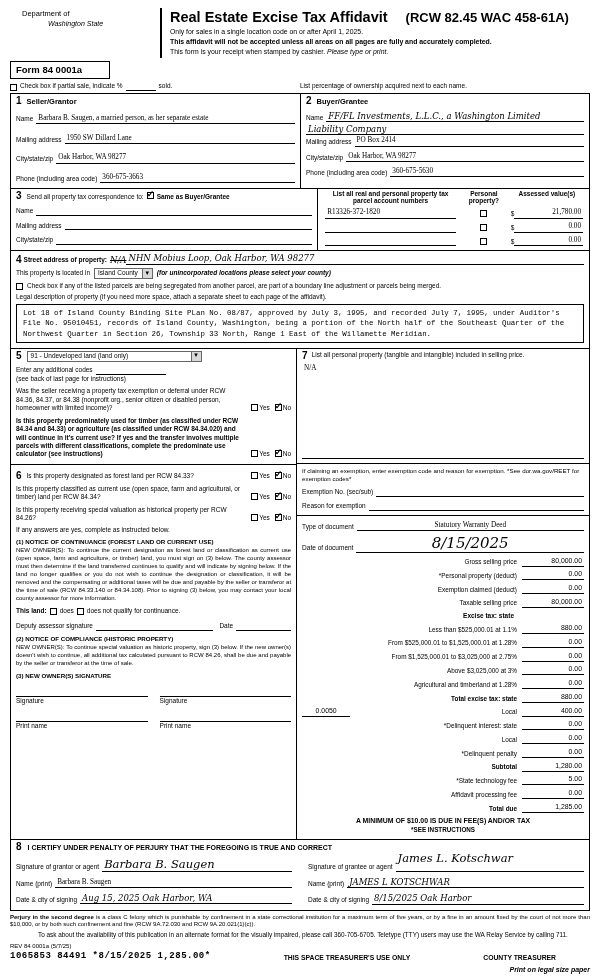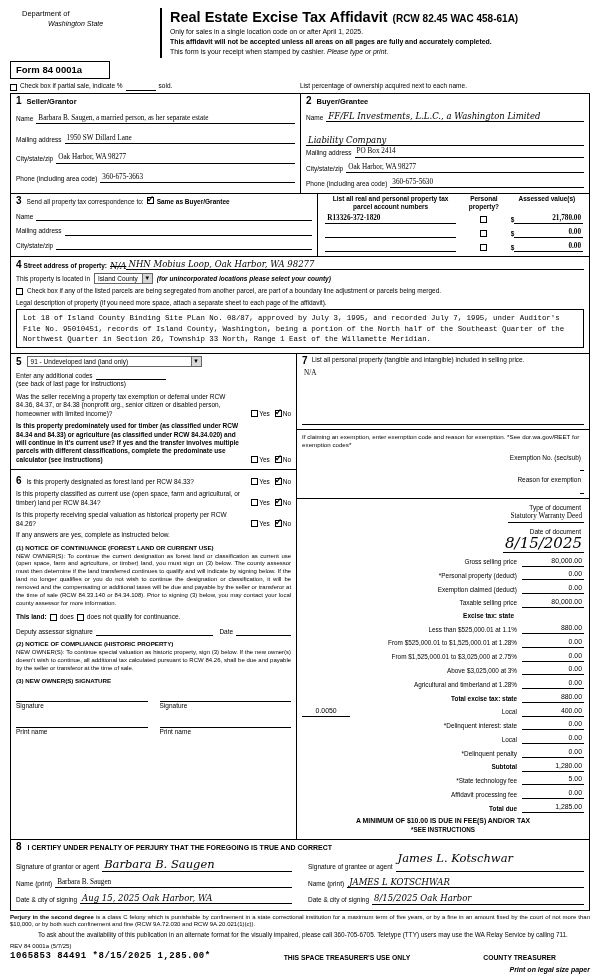--- a/index.html
+++ b/index.html
@@ -16,23 +16,23 @@
 .cb.ck::after{content:"✓";position:absolute;left:-1px;top:-3px;font-weight:bold;font-size:9px;line-height:1;}
 
 .hdr{display:flex;min-height:50px;}
 .hdr-l{width:150px;flex:none;padding-top:1px;}
 .dept-small{font-size:7.5px;margin-left:12px;}
 .dept-row{display:flex;align-items:center;gap:3px;}
 .dept-big{font-size:21px;font-weight:bold;letter-spacing:-1px;line-height:.95;}
 .logo-svg{width:23px;height:23px;flex:none;}
 .dept-state{font-size:7px;font-style:italic;margin-left:38px;}
 .hdr-r{flex:1;border-left:2px solid #000;padding:0 0 0 8px;}
-.title-row{display:flex;align-items:baseline;gap:5px;}
+.title-row{display:flex;align-items:baseline;gap:18px;}
 .ttl{font-size:14.5px;font-weight:bold;}
-.rcw{font-size:10px;font-weight:bold;}
+.rcw{font-size:13px;font-weight:bold;}
 .note{font-size:6.9px;margin-top:1px;}
 .formno{border:1.5px solid #000;display:inline-block;width:100px;padding:2px 5px;font-weight:bold;font-size:9.5px;margin:3px 0 1px;}
 
 .toprow{display:flex;align-items:flex-end;margin:2px 0 2px;}
 .toprow .half{width:50%;display:flex;align-items:flex-end;gap:3px;}
 .pct-line{width:30px;border-bottom:1px solid #000;height:8px;}
 
 .fbox{border:1.5px solid #000;flex:1;display:flex;flex-direction:column;}
 .r{border-top:1px solid #000;}
 .secnum{font-size:10px;font-weight:bold;line-height:1;padding-right:2px;}
@@ -48,21 +48,21 @@
 .s12 .col+.col{border-left:1px solid #000;}
 
 .s3{display:flex;}
 .s3l{width:53%;padding:2px 5px 5px;}
 .s3l .field{margin-top:5.5px;}
 .s3r{flex:1;border-left:1px solid #000;padding:1px 4px 4px;}
 .pthead{display:flex;font-weight:bold;text-align:center;line-height:1.15;}
 .ptc1{width:52%;padding:0 3px;}
 .ptc2{width:19%;padding:0 2px;}
 .ptc3{width:29%;padding:0 2px;}
-.ptrow{display:flex;align-items:flex-end;margin-top:3.5px;font-weight:bold;}
+.ptrow{display:flex;align-items:flex-end;margin-top:3.5px;}
 .ptrow .ptc1 .fline{display:block;}
 .ptrow .ptc2{text-align:center;}
 .ptrow .ptc3{display:flex;align-items:flex-end;}
 
 .s4{padding:2px 5px 5px;}
 .s4 .field{margin-top:1px;}
 .crow{display:flex;align-items:center;gap:4px;margin-top:3px;flex-wrap:nowrap;}
 .selbox{display:inline-flex;align-items:center;border:1px solid #666;height:11px;padding-left:3px;background:#fff;}
 .selbox .dd{width:10px;height:9px;border-left:1px solid #666;margin-left:4px;background:#d9d9d9;display:flex;align-items:center;justify-content:center;font-size:6px;}
 .selbox .dd::after{content:"▼";}
@@ -86,21 +86,21 @@
 .dep{margin-top:6px;}
 .fline.dshort{max-width:55px;flex:none;width:55px;}
 .sigrow{display:flex;gap:12px;margin-top:8px;}
 .sigcell{flex:1;}
 .sigline{border-bottom:1px solid #000;height:9px;}
 
 .s7{flex:1;padding:2px 5px 5px;display:flex;flex-direction:column;}
 .s7top{display:flex;align-items:flex-start;gap:2px;}
 .div{border-top:1px solid #000;margin:4px -5px 0;}
 .para7{font-size:6.2px;margin-top:3px;}
-.s7 .field{margin-top:5px;flex-direction:column;}
+.s7 .field{margin-top:5px;}
 .mrow{display:flex;align-items:flex-end;margin-top:3.8px;}
 .mlabel{flex:1;text-align:right;padding-right:5px;font-size:6.4px;white-space:nowrap;overflow:hidden;}
 .mval{width:62px;flex:none;text-align:right;border-bottom:1px solid #000;font-size:6.9px;padding-right:2px;min-height:8px;}
 .mhead{text-align:right;padding-right:70px;font-weight:bold;margin-top:4px;}
 .mrate{width:48px;flex:none;border-bottom:1px solid #000;text-align:center;font-size:6.9px;}
 .minblock{margin-top:auto;padding-top:4px;text-align:center;}
 .minblock .m1{font-weight:bold;font-size:6.9px;}
 .minblock .m2{font-weight:bold;font-size:6.3px;}
 
 .s8{padding:2px 5px 5px;}
@@ -183,21 +183,21 @@
       </div>
       <div class="col">
         <div class="sechead">
             <span class="secnum">2</span>
             <span class="sectitle">Buyer/Grantee</span>
           </div>
         <div class="field" style="margin-top:5px">
             <span class="flabel">Name</span>
             <span class="fline"><span class="hw">FF/FL Investments, L.L.C., a Washington Limited</span></span>
           </div>
-        <div class="field" style="margin-top:14px">
+        <div class="field" style="margin-top:3px">
             <span class="fline"><span class="hw">Liability Company</span></span>
           </div>
         <div class="field" style="margin-top:1px">
             <span class="flabel">Mailing address</span>
             <span class="fline typed">PO Box 2414</span>
           </div>
         <div class="field" style="margin-top:5px">
             <span class="flabel">City/state/zip</span>
             <span class="fline typed">Oak Harbor, WA 98277</span>
           </div>

